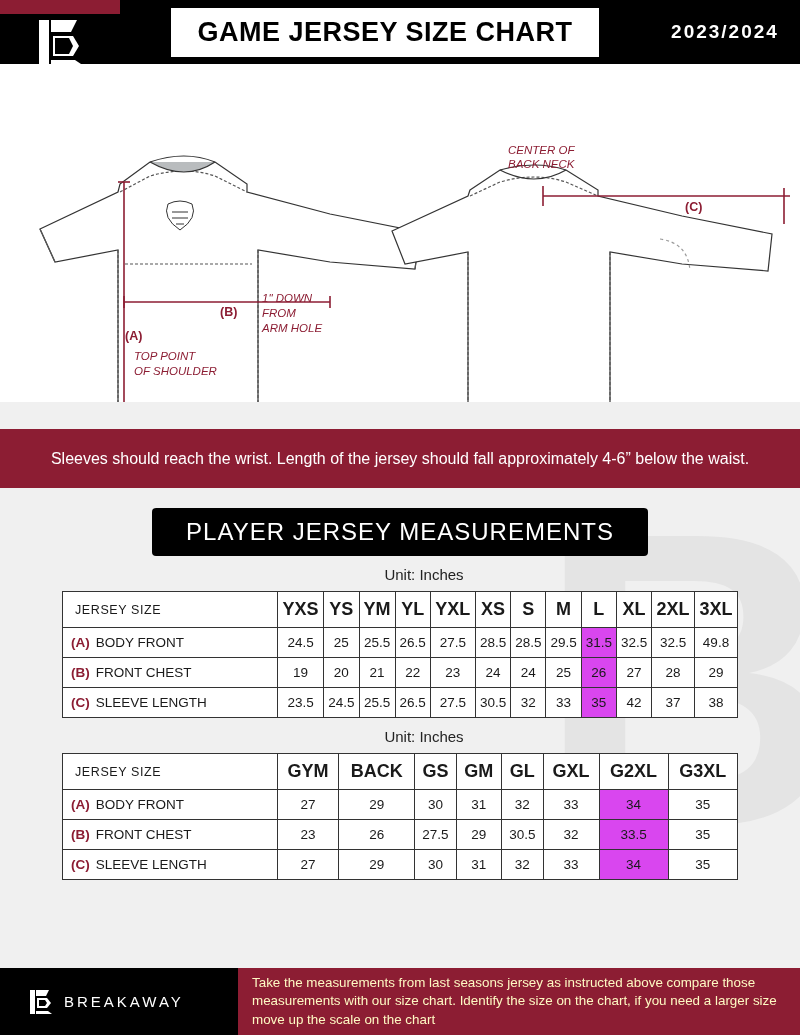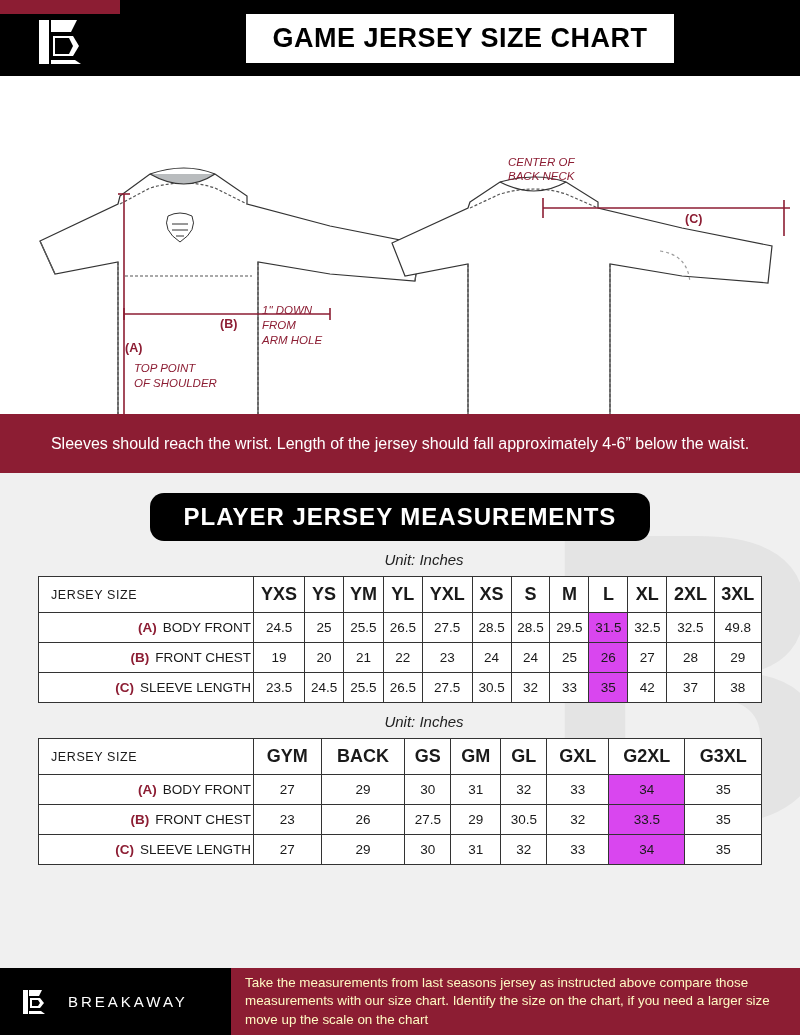--- a/index.html
+++ b/index.html
@@ -7,61 +7,61 @@
     width:800px;height:1035px;
     font-family:"Liberation Sans", sans-serif;
     background:#ffffff;
     color:#1a1a1a;
     overflow:hidden;
     position:relative;
   }
   .page{position:relative;width:800px;height:1035px;overflow:hidden;background:#f0f0f0;}
 
   
-  .header{position:relative;height:76px;background:#000;display:flex;align-items:stretch;}
+  .header{position:relative;height:64px;background:#000;display:flex;align-items:stretch;}
   .header-left{width:120px;background:#8c1d33;position:relative;}
   .logo-box{position:absolute;left:0;top:0;width:120px;height:84px;background:#000;
             clip-path:polygon(0 0,100% 0,100% 100%,0 100%);display:flex;align-items:center;justify-content:center;}
   .logo-mark{position:relative;width:54px;height:52px;}
   .logo-mark svg{display:block;}
   .title-wrap{flex:1;display:flex;align-items:center;justify-content:center;position:relative;}
   .title-plate{background:#fff;color:#000;font-weight:bold;font-size:27px;letter-spacing:0.5px;
      padding:9px 26px 9px 26px;transform:skewX(0deg);white-space:nowrap;}
   .season{width:150px;display:flex;align-items:center;justify-content:center;color:#fff;
      font-size:19px;letter-spacing:2px;font-weight:bold;}
   .header-accent{position:absolute;left:0;top:0;width:120px;height:14px;background:#8c1d33;}
 
   
   .illus{position:relative;height:338px;background:#fff;}
   .illus svg{position:absolute;left:0;top:0;}
 
   
   .note{background:#8c1d33;color:#fff;text-align:center;font-size:16px;line-height:1.45;
-        padding:18px 48px;}
+        padding:18px 48px;margin-top:27px;}
 
   
   .banner-wrap{display:flex;justify-content:center;padding-top:20px;}
-  .banner{background:#000;color:#fff;font-weight:bold;font-size:24px;letter-spacing:1px;
-          padding:10px 34px;border-radius:14px;text-align:center;}
-  .unit{text-align:center;font-style:italic;font-size:15px;color:#222;margin:10px 0 8px;padding-left:48px;}
-
-  
-  .tbl-wrap{padding:0 38px;border-radius:11px;}
+  .banner{background:#000;color:#fff;font-weight:normal;font-size:24px;letter-spacing:1px;
+          padding:10px 34px;border-radius:4px;text-align:center;}
+  .unit{text-align:center;font-size:15px;color:#222;margin:10px 0 8px;padding-left:48px;}
+
+  
+  .tbl-wrap{padding:0 62px;border-radius:11px;}
   table{border-collapse:collapse;width:100%;background:#fff;}
   th,td{border:1px solid #333;font-size:13.5px;text-align:center;padding:7px 2px;}
   th{font-weight:normal;}
-  .rowlabel{text-align:right;padding-left:8px;font-size:13.5px;white-space:nowrap;}
+  .rowlabel{text-align:left;padding-left:8px;font-size:13.5px;white-space:nowrap;}
   .rowlabel .tag{color:#8c1d33;font-weight:bold;margin-right:6px;}
   .hdr-label{text-align:left;padding-left:12px;font-size:12.5px;letter-spacing:0.6px;}
   .sizehdr{font-weight:bold;font-size:18px;}
   .hl{background:#d946ef;}
 
   
   .footer{position:absolute;left:0;bottom:0;width:800px;height:67px;display:flex;}
-  .footer-left{width:210px;background:#000;display:flex;align-items:center;gap:21px;padding-left:21px;}
+  .footer-left{width:210px;background:#000;display:flex;align-items:center;gap:10px;padding-left:28px;}
   .footer-logo{width:26px;height:28px;}
   .footer-brand{color:#fff;font-size:15px;letter-spacing:3px;}
   .footer-right{flex:1;background:#8c1d33;color:#fef9c3;display:flex;align-items:center;
      padding:6px 14px;font-size:13.4px;line-height:1.35;}
 
   
   .wm{position:absolute;right:-40px;top:470px;font-size:420px;color:#e4e4e4;font-weight:bold;
       line-height:1;z-index:0;pointer-events:none;font-family:"Liberation Sans",sans-serif;}
   .content{position:relative;z-index:1;}
   .bodybg{position:absolute;left:0;top:422px;width:800px;height:546px;background:#f0f0f0;z-index:0;}
@@ -86,20 +86,21 @@
               <polygon points="20,20 40,20 46,30 40,40 20,40" fill="#fff"></polygon>
               <polygon points="18,44 42,44 48,48 18,48" fill="#fff"></polygon>
               <polygon points="22,22 36,22 40,30 36,38 22,38" fill="#000"></polygon>
             </svg>
           </span>
         </div>
       </div>
       <div class="title-wrap">
         <div class="title-plate">GAME JERSEY SIZE CHART</div>
       </div>
+      <div class="season">2023/2024</div>
       <div class="header-accent"></div>
     </div>
 
     <div class="illus">
       <svg width="800" height="338" viewBox="0 0 800 338">
 
         <g fill="#ffffff" stroke="#333" stroke-width="1.2">
           <path d="M120 120 L150 98 Q185 86 215 98 L247 120 L247 128
                    L330 150 L420 168 L415 205 L330 198 L258 186
                    L258 362 L118 362 L118 186 L55 198 L40 165 L118 128 Z"></path>

